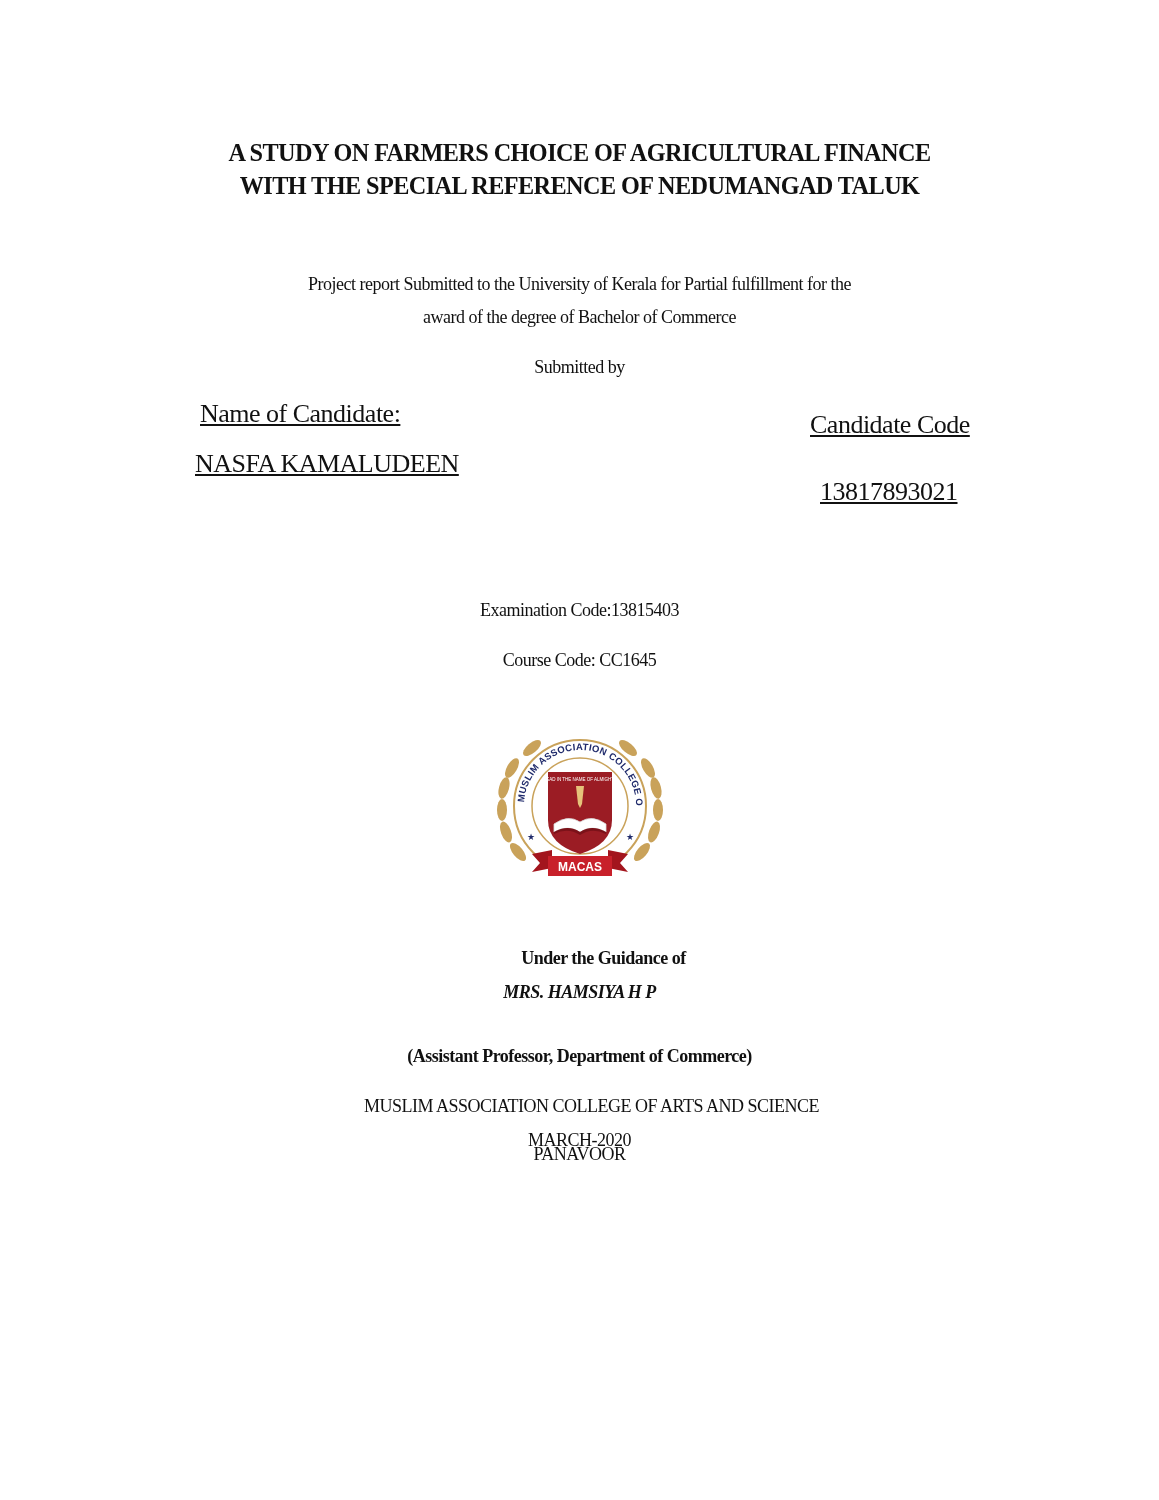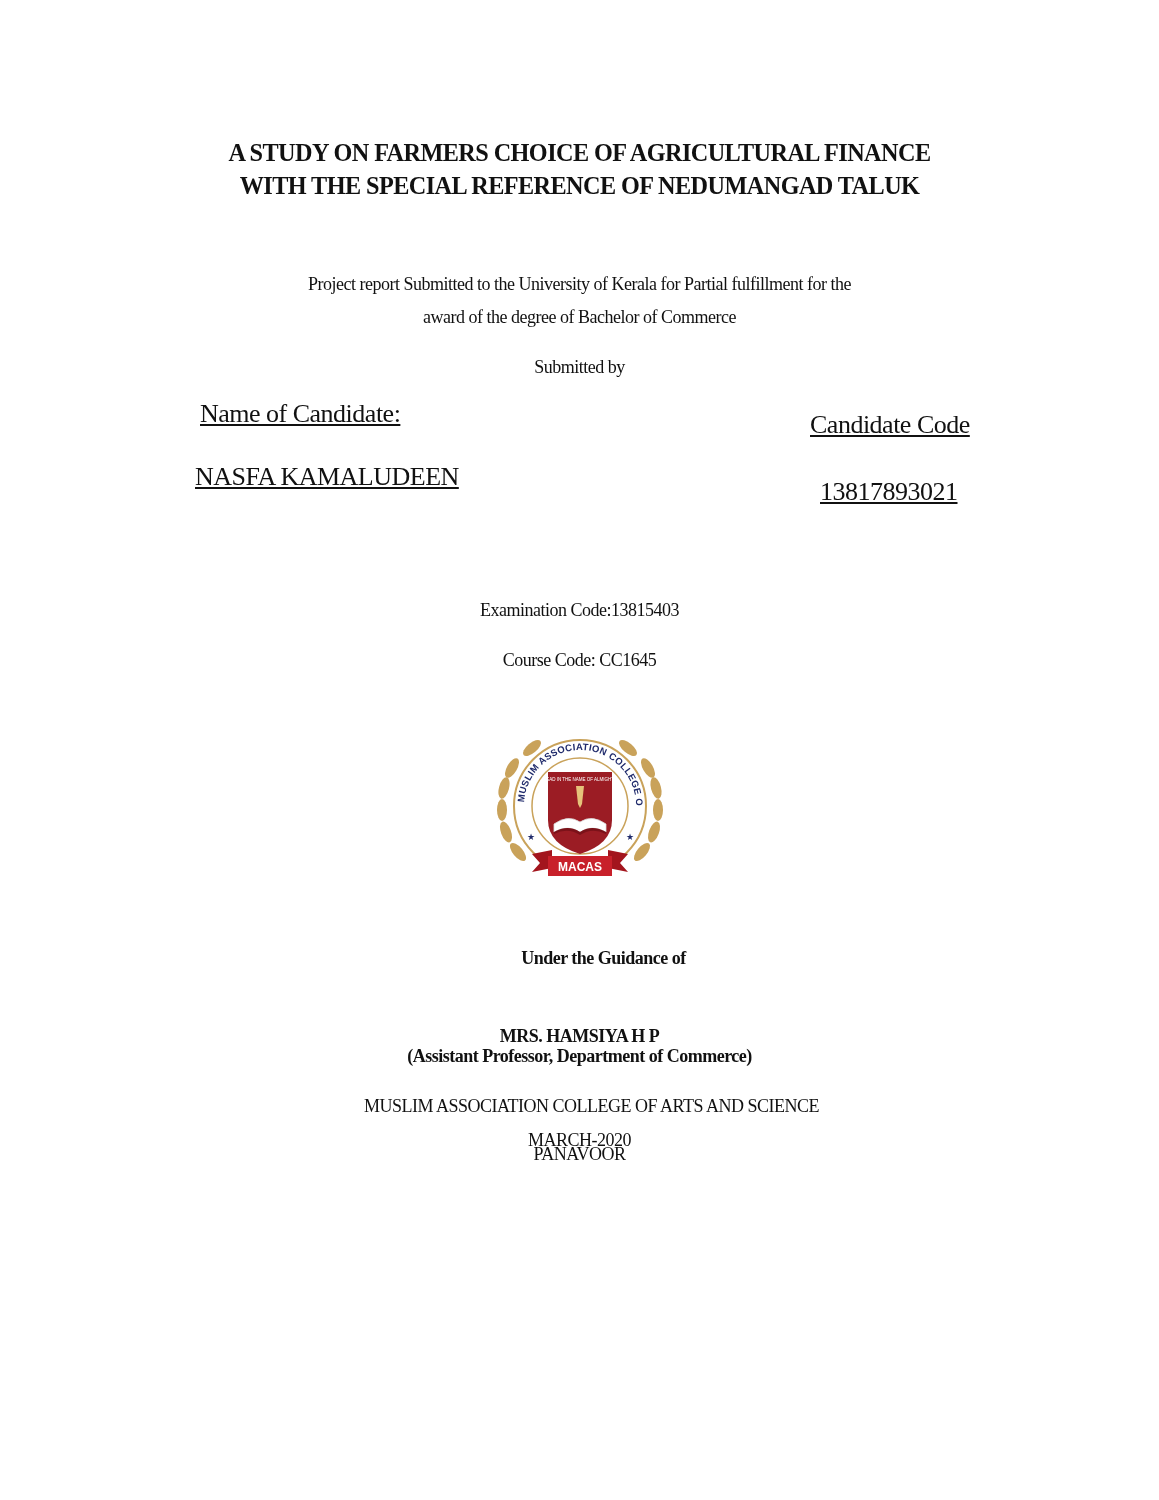--- a/index.html
+++ b/index.html
@@ -22,21 +22,21 @@
 
 <div class="abs title" style="top:137px;">A STUDY ON FARMERS CHOICE OF AGRICULTURAL FINANCE</div>
 <div class="abs title" style="top:170px;">WITH THE SPECIAL REFERENCE OF NEDUMANGAD TALUK</div>
 
 <div class="abs body-text" style="top:268px;">Project report Submitted to the University of Kerala for Partial fulfillment for the</div>
 <div class="abs body-text" style="top:301px;">award of the degree of Bachelor of Commerce</div>
 <div class="abs body-text" style="top:351px;">Submitted by</div>
 
 <div class="pos" style="left:200px; top:399px;">Name of Candidate:</div>
 <div class="pos" style="left:810px; top:410px;">Candidate Code</div>
-<div class="pos" style="left:195px; top:449px;margin-top:13px;">NASFA KAMALUDEEN</div>
+<div class="pos" style="left:195px; top:449px;">NASFA KAMALUDEEN</div>
 <div class="pos" style="left:820px; top:449px;margin-top:28px;">13817893021</div>
 
 <div class="abs body-text" style="top:594px;">Examination Code:13815403</div>
 <div class="abs body-text" style="top:644px;">Course Code: CC1645</div>
 
 <div class="logo-wrap">
   <svg width="180" height="160" viewBox="0 0 180 160">
     <defs>
       <path id="ringPath" d="M 34 78 A 56 56 0 1 1 146 78"></path>
     </defs>
@@ -76,18 +76,18 @@
     <path d="M 64 104 Q 78 96 90 104 Q 102 96 116 104 L 116 106 Q 102 99 90 107 Q 78 99 64 106 Z" fill="#7b1219"></path>
 
     <path d="M 42 126 L 62 122 L 62 140 L 42 144 L 50 135 Z" fill="#a3151d"></path>
     <path d="M 138 126 L 118 122 L 118 140 L 138 144 L 130 135 Z" fill="#a3151d"></path>
     <rect x="58" y="128" width="64" height="20" fill="#c8202a"></rect>
     <text x="90" y="143" text-anchor="middle" font-family="Liberation Sans, sans-serif" font-size="12" font-weight="bold" fill="#fff">MACAS</text>
   </svg>
 </div>
 
 <div class="abs body-text bold" style="top:942px;margin-left:24px;">Under the Guidance of</div>
-<div class="abs body-text bold" style="top:1020px;">MRS. HAMSIYA H P</div>
+<div class="abs body-text bold" style="top:976px;font-style:italic;">MRS. HAMSIYA H P</div>
 <div class="abs body-text bold" style="top:1040px;">(Assistant Professor, Department of Commerce)</div>
 
 <div class="abs body-text" style="top:1090px;margin-left:12px;">MUSLIM ASSOCIATION COLLEGE OF ARTS AND SCIENCE</div>
 <div class="abs body-text" style="top:1138px;">PANAVOOR</div>
 <div class="abs body-text" style="top:1124px;">MARCH-2020</div>
 
 </body></html>

